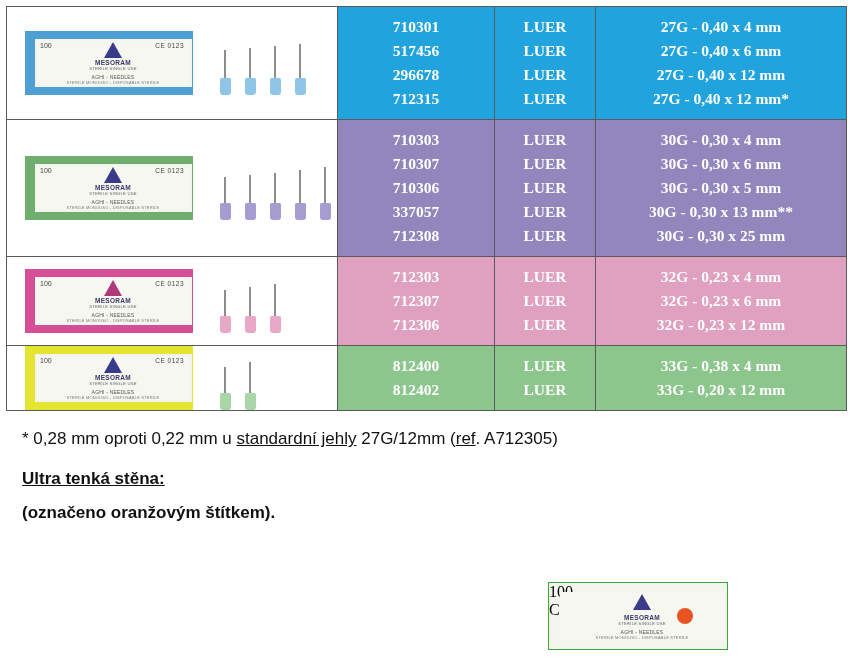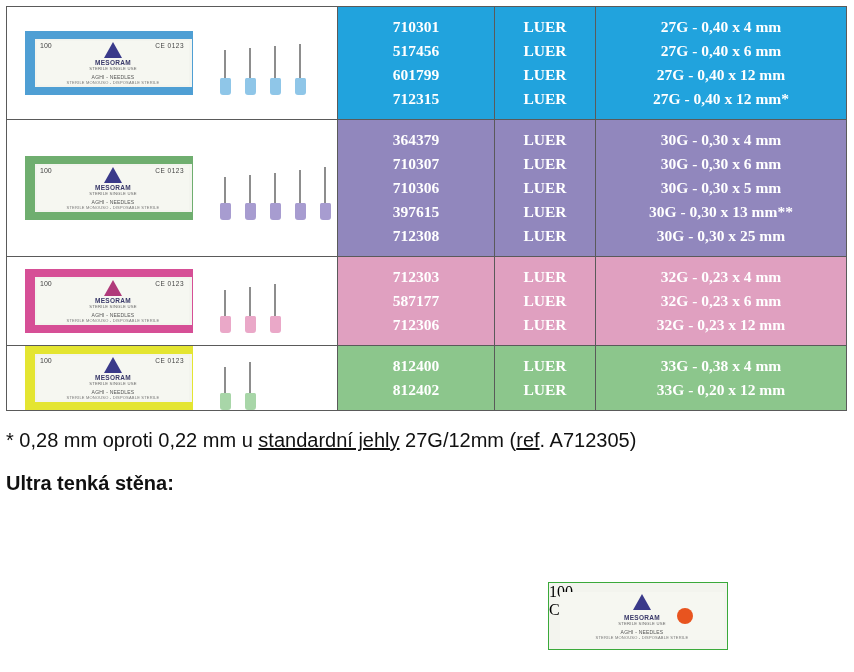--- a/index.html
+++ b/index.html
@@ -187,33 +187,34 @@
     content: "";
     display: block;
     width: 7px;
     height: 4px;
     margin: 17px auto 0 auto;
     border-radius: 0 0 2px 2px;
   }
 
   
   .notes {
-    margin: 18px 0 0 6px;
-    font-family: "Liberation Sans", sans-serif;
-    font-size: 20px;
+    margin: 18px 0 0 22px;
+    font-family: "Liberation Sans", sans-serif;
+    font-size: 17px;
     color: #111;
   }
   .notes .note {
     margin-bottom: 14px;
   }
   .u { text-decoration: underline; }
   .notes .headline {
     font-weight: bold;
     margin-top: 6px;
     margin-bottom: 14px;
+    text-decoration: underline;
     display: inline-block;
   }
   .notes .strong-line {
     font-weight: bold;
     margin-bottom: 14px;
   }
   .bottom-box-wrap {
     position: absolute;
     left: 548px;
     top: 576px;
@@ -281,21 +282,21 @@
                   <div class="shaft" style="height:34px"></div>
                   <div class="hub" style="background:#8fc6e8"></div>
                 </div>
             </div>
           </div>
         </td>
         <td class="code-cell">
           <div class="cellstack">
             <div>710301</div>
             <div>517456</div>
-            <div>601799</div>
+            <div>296678</div>
             <div>712315</div>
           </div>
         </td>
         <td class="luer-cell">
           <div class="cellstack">
             <div>LUER</div>
             <div>LUER</div>
             <div>LUER</div>
             <div>LUER</div>
           </div>
@@ -348,24 +349,24 @@
                 </div>
               <div class="needle">
                   <div class="shaft" style="height:36px"></div>
                   <div class="hub" style="background:#a79cd0"></div>
                 </div>
             </div>
           </div>
         </td>
         <td class="code-cell">
           <div class="cellstack">
-            <div>364379</div>
+            <div>710303</div>
             <div>710307</div>
             <div>710306</div>
-            <div>397615</div>
+            <div>337057</div>
             <div>712308</div>
           </div>
         </td>
         <td class="luer-cell">
           <div class="cellstack">
             <div>LUER</div>
             <div>LUER</div>
             <div>LUER</div>
             <div>LUER</div>
             <div>LUER</div>
@@ -413,21 +414,21 @@
               <div class="needle">
                   <div class="shaft" style="height:32px"></div>
                   <div class="hub" style="background:#eaa8c8"></div>
                 </div>
             </div>
           </div>
         </td>
         <td class="code-cell">
           <div class="cellstack">
             <div>712303</div>
-            <div>587177</div>
+            <div>712307</div>
             <div>712306</div>
           </div>
         </td>
         <td class="luer-cell">
           <div class="cellstack">
             <div>LUER</div>
             <div>LUER</div>
             <div>LUER</div>
           </div>
         </td>
@@ -494,20 +495,21 @@
     </tbody>
   </table>
 
   <div class="notes">
     <div class="note">
       <span>* 0,28 mm oproti 0,22 mm u </span><span class="u">standardní jehly</span><span> 27G/12mm (</span><span class="u">ref</span><span>. A712305)</span>
     </div>
     <div>
       <span class="headline">Ultra tenká stěna:</span>
     </div>
+    <div class="strong-line">(označeno oranžovým štítkem).</div>
   </div>
 
   <div class="bottom-box-wrap">
     <div class="bottom-box" style="border-color:#3aa93a">
       <div class="side" style="background:#3aa93a"></div>
       <div class="capline" style="background:#3aa93a"></div>
       <div class="botline" style="background:#3aa93a"></div>
       <div class="box-inner">
         <div class="brandmark">
           <div class="tri" style="border-bottom:16px solid #3a3a8a"></div>

